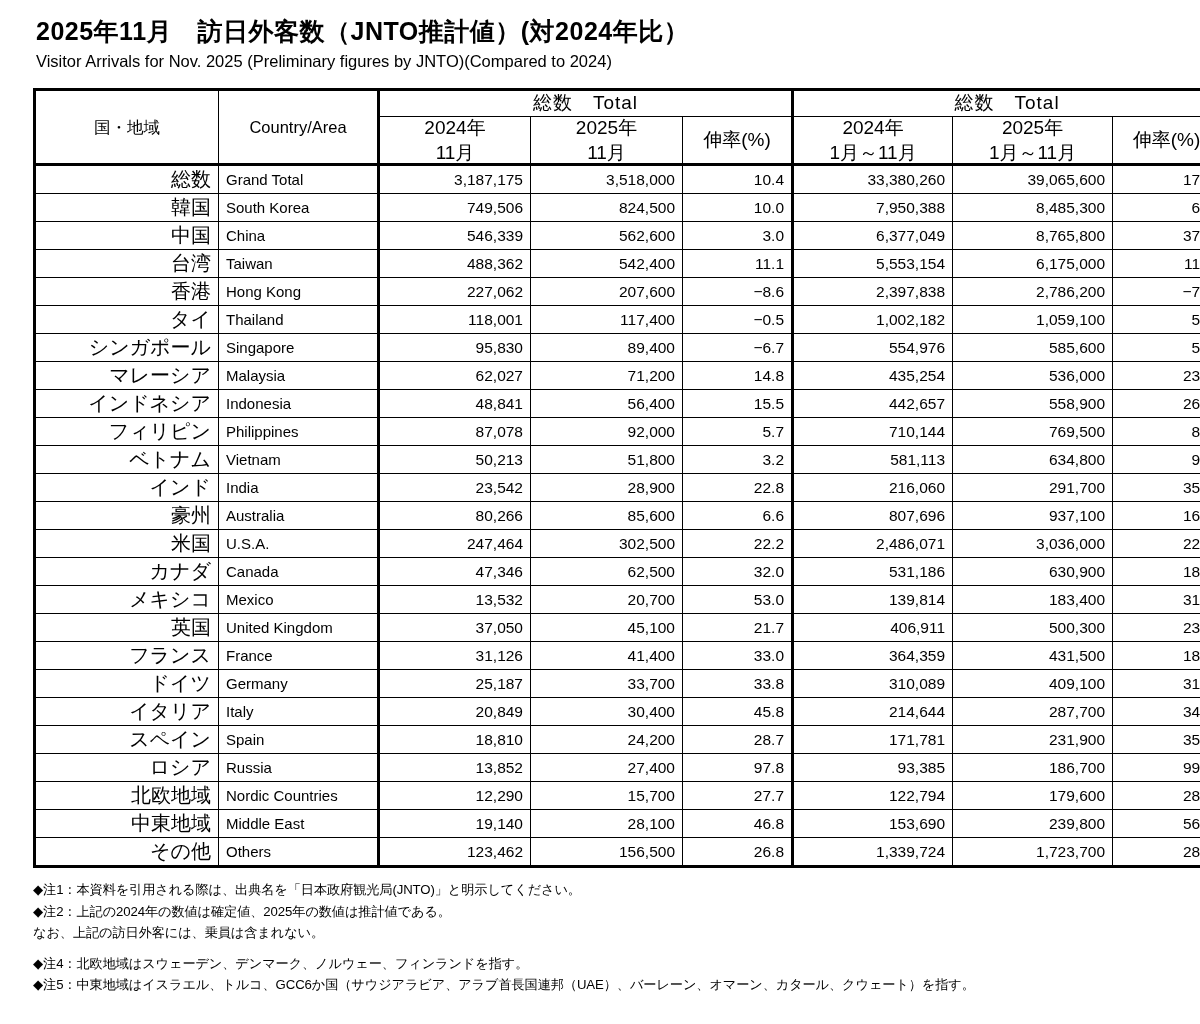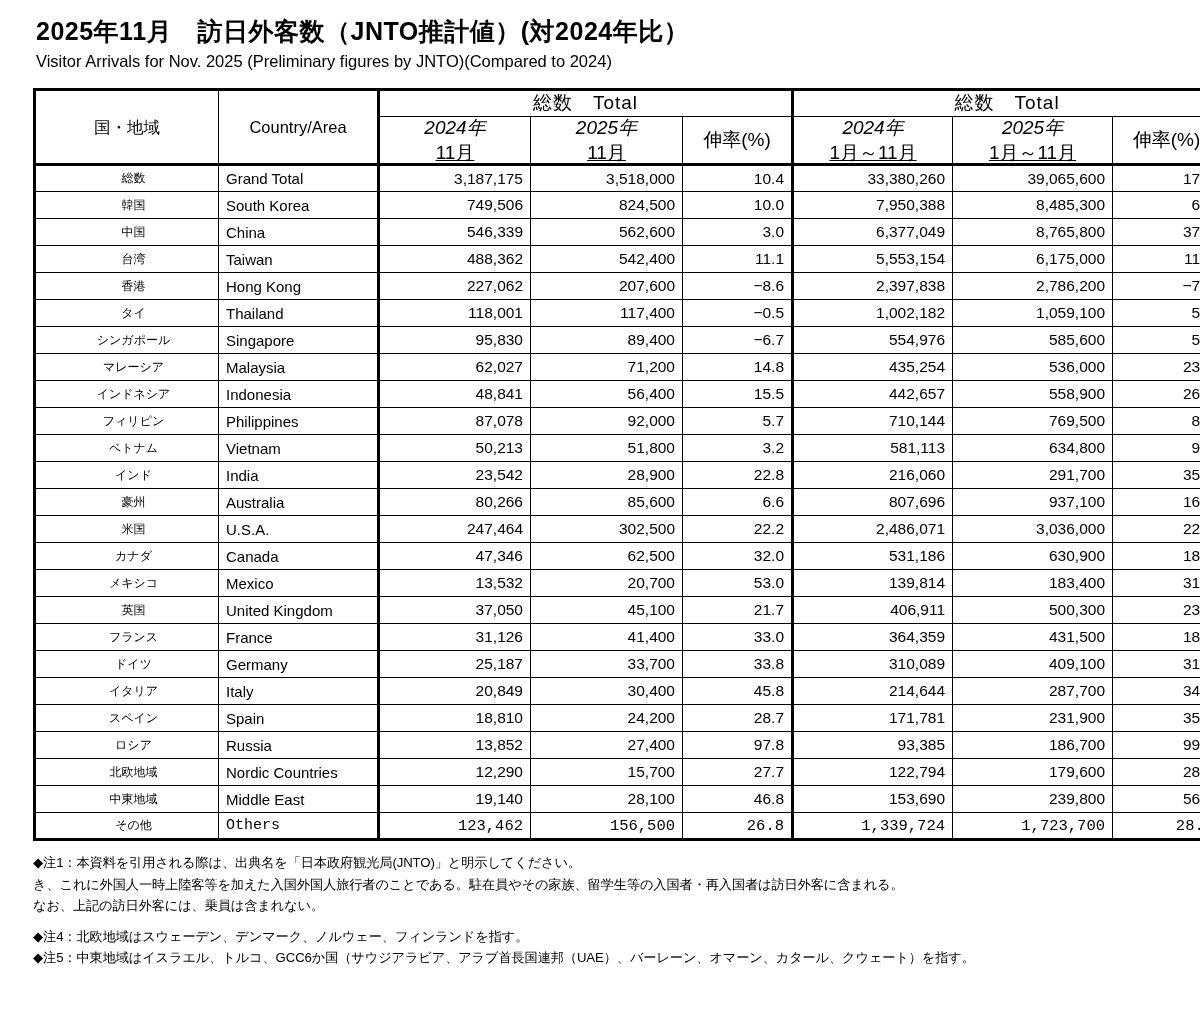--- a/index.html
+++ b/index.html
@@ -69,44 +69,44 @@
   col.c-n2      { width: 152px; }
   col.c-n3      { width: 110px; }
   col.c-n4      { width: 160px; }
   col.c-n5      { width: 160px; }
   col.c-n6      { width: 109px; }
 
   
   .hb-l { border-left-width: 3px !important; }
   .hb-r { border-right-width: 3px !important; }
   .hb-t { border-top-width: 3px !important; }
-  .hb-b { border-bottom-width: 3px !important; font-family: Liberation Mono, monospace; }
+  .hb-b { border-bottom-width: 3px !important; }
 
   thead th {
     text-align: center;
     font-size: 19px;
     line-height: 1.15;
   }
   th.grouphdr {
     height: 26px;
     letter-spacing: 1px;
   }
   th.sidehdr {
     font-size: 16.5px;
     margin-left: 36px;
   }
   th.sub {
     height: 52px;
   }
-  th.sub .l1 { display: block; font-style: italic; }
-  th.sub .l2 { display: block; margin-top: 3px; text-decoration: underline; }
+  th.sub .l1 { display: block; }
+  th.sub .l2 { display: block; margin-top: 3px; }
 
   tbody td.ja {
-    text-align: center;
-    font-size: 12px;
+    text-align: right;
+    font-size: 20px;
     padding-left: 20px;
   }
   tbody td.en {
     text-align: left;
     font-size: 15px;
   }
   tbody td.num {
     text-align: right;
     font-size: 15.5px;
     font-variant-numeric: tabular-nums;
@@ -426,20 +426,20 @@
             <td class="num hb-b">1,339,724</td>
             <td class="num hb-b">1,723,700</td>
             <td class="num hb-r hb-b">28.7</td>
           </tr>
         </tbody>
     </table>
   </div>
 
   <div class="notes" id="notes-block">
       <div class="note-line">◆注1：本資料を引用される際は、出典名を「日本政府観光局(JNTO)」と明示してください。</div>
-      <div class="note-line">き、これに外国人一時上陸客等を加えた入国外国人旅行者のことである。駐在員やその家族、留学生等の入国者・再入国者は訪日外客に含まれる。</div>
+      <div class="note-line">◆注2：上記の2024年の数値は確定値、2025年の数値は推計値である。</div>
       <div class="note-line">なお、上記の訪日外客には、乗員は含まれない。</div>
       <div class="note-gap"></div>
       <div class="note-line">◆注4：北欧地域はスウェーデン、デンマーク、ノルウェー、フィンランドを指す。</div>
       <div class="note-line">◆注5：中東地域はイスラエル、トルコ、GCC6か国（サウジアラビア、アラブ首長国連邦（UAE）、バーレーン、オマーン、カタール、クウェート）を指す。</div>
     </div>
 
 </div>
 
 </body></html>

